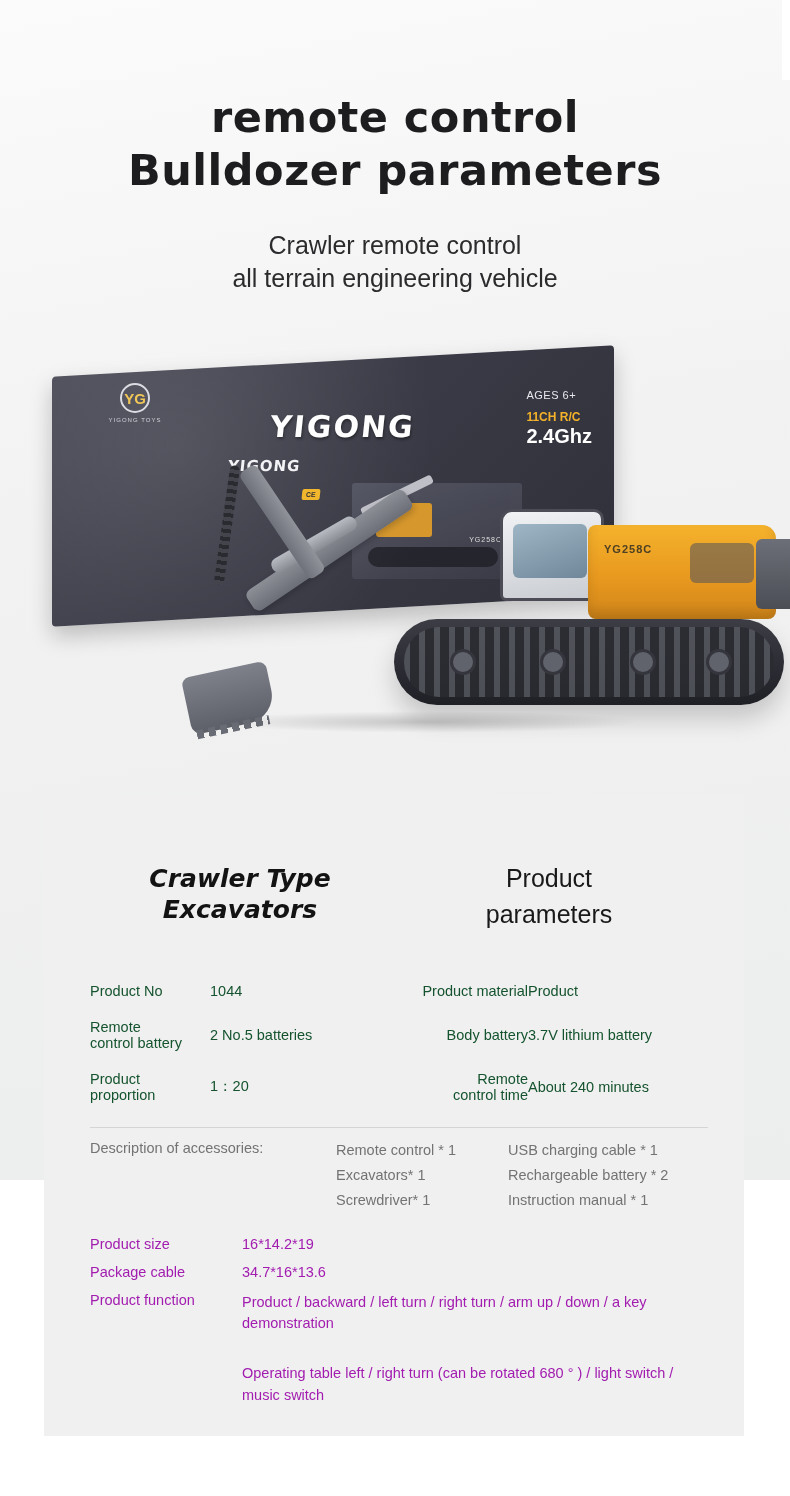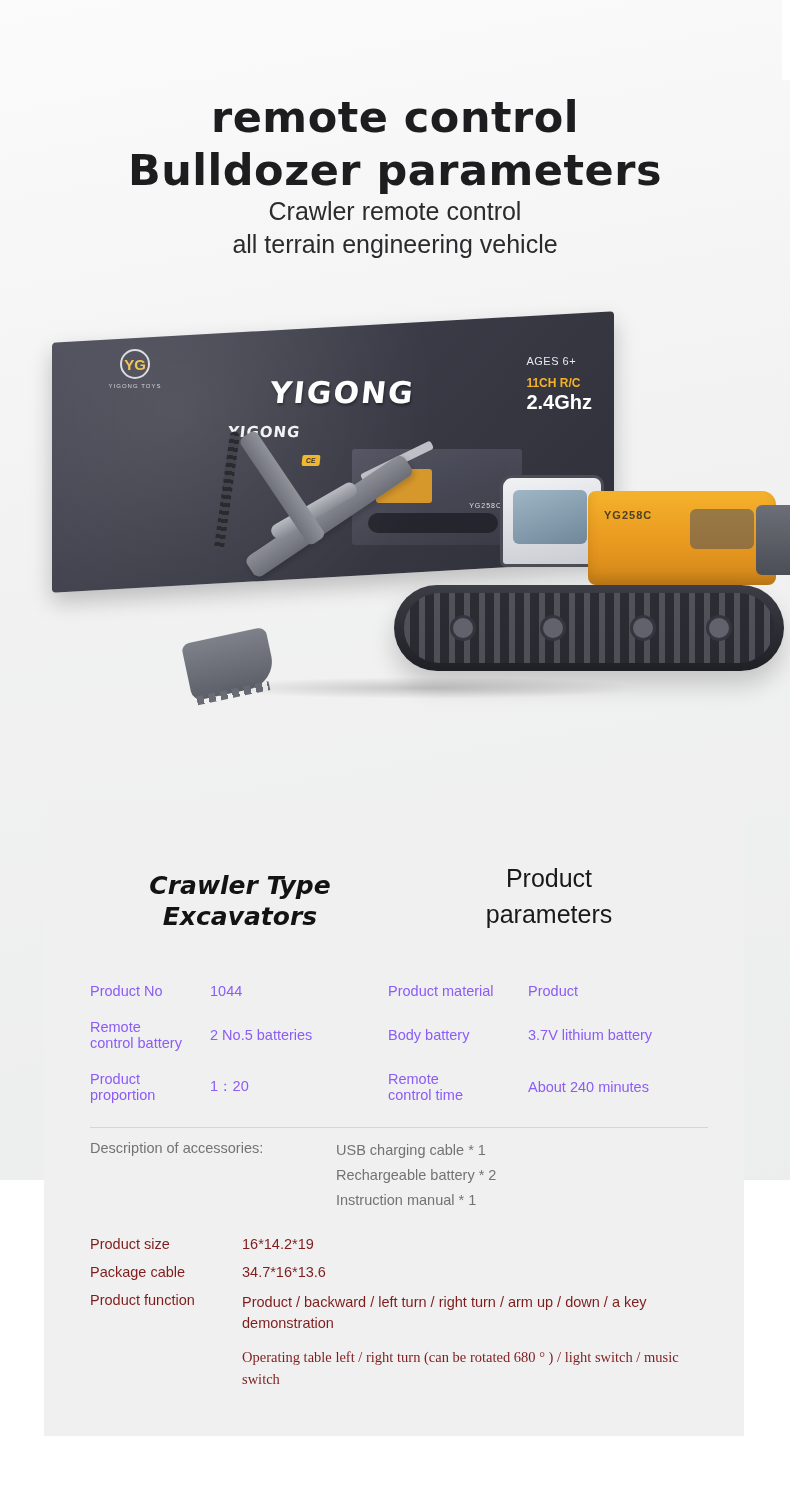--- a/index.html
+++ b/index.html
@@ -45,21 +45,21 @@
     line-height: 1.18;
     margin-top: 2px;
   }
   .head .s1, .head .s2 {
     font-family: "Liberation Sans", sans-serif;
     font-size: 25px;
     font-weight: 400;
     color: #2b2b2d;
     line-height: 1.32;
   }
-  .head .s1 { }
+  .head .s1 { margin-top: 34px; }
 
   
   .hero {
     position: relative;
     width: 790px;
     height: 440px;
     margin-top: 18px;
   }
 
   
@@ -246,21 +246,21 @@
 
   
   .card {
     position: absolute;
     left: 44px; top: 798px;
     width: 700px; height: 638px;
     background: #f0f0f1;
   }
   .card-inner { padding: 58px 36px 0 46px; }
 
-  .card-heads { display: flex; align-items: flex-end; }
+  .card-heads { display: flex; align-items: center; }
   .card-heads .left {
     width: 300px;
     font-family: "DejaVu Sans", sans-serif;
     font-style: italic;
     font-weight: 700;
     font-size: 25px;
     color: #131314;
     line-height: 1.25;
     text-align: center;
   }
@@ -272,47 +272,47 @@
     line-height: 1.45;
     text-align: center;
     padding-top: 4px;
   }
 
   table.specs {
     width: 100%;
     border-collapse: collapse;
     margin-top: 40px;
     font-size: 14.5px;
-    color: #8b5cf6;
+    color: #14532d;
   }
   table.specs td {
     padding: 10px 0;
     vertical-align: middle;
   }
   td.lbl { width: 120px; }
   td.val { width: 178px; }
-  td.lbl2 { width: 140px; }
+  td.lbl2 { width: 140px; text-align: right; }
   td.val2 { }
 
   .divider {
     border-top: 1px solid #d5d5d7;
     margin: 14px 0 10px 0;
   }
 
   .acc { display: flex; font-size: 14.5px; color: #737373; }
   .acc .acc-label { width: 246px; padding-top: 2px; }
   .acc .acc-col { width: 172px; line-height: 1.75; }
   .acc .acc-col2 { flex: 1; line-height: 1.75; }
 
-  .rows2 { margin-top: 16px; font-size: 14.5px; color: #7f1d1d; }
+  .rows2 { margin-top: 16px; font-size: 14.5px; color: #a21caf; }
   .rows2 .r { display: flex; padding: 6px 0; }
   .rows2 .r .k { width: 152px; }
   .rows2 .r .v { flex: 1; }
   .rows2 .fn .v { line-height: 1.5; }
-  .rows2 .fn .v .second { margin-top: 12px; font-family: Liberation Serif, serif; }
+  .rows2 .fn .v .second { margin-top: 28px; }
 </style>
 </head>
 <body>
 
 <div class="page">
 
   <div class="right-edge"></div>
 
   <div class="head">
     <div class="t1">remote control</div>
@@ -405,20 +405,25 @@
 control time</td>
           <td class="val2">About  240 minutes</td>
         </tr>
       </tbody>
         </table>
 
       <div class="divider"></div>
 
       <div class="acc">
         <div class="acc-label">Description of accessories:</div>
+        <div class="acc-col">
+          <div>Remote control * 1</div>
+          <div>Excavators* 1</div>
+          <div>Screwdriver* 1</div>
+        </div>
         <div class="acc-col2">
           <div>USB charging cable * 1</div>
           <div>Rechargeable battery * 2</div>
           <div>Instruction manual * 1</div>
         </div>
       </div>
 
       <div class="rows2">
         <div class="r">
           <div class="k">Product size</div>

